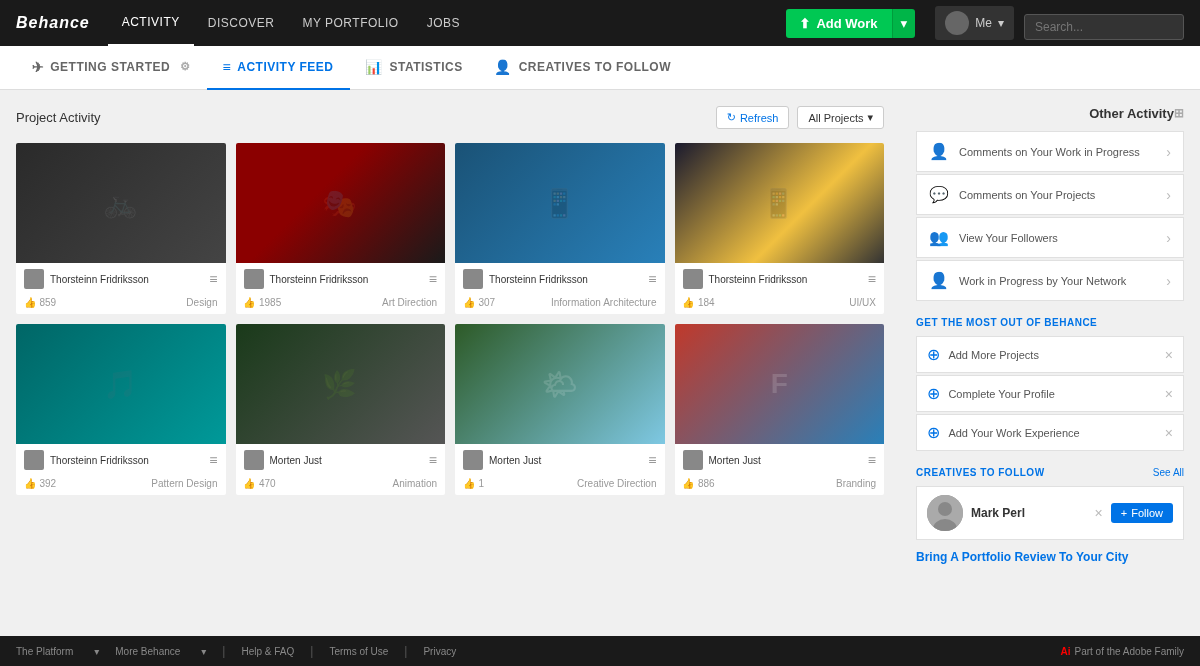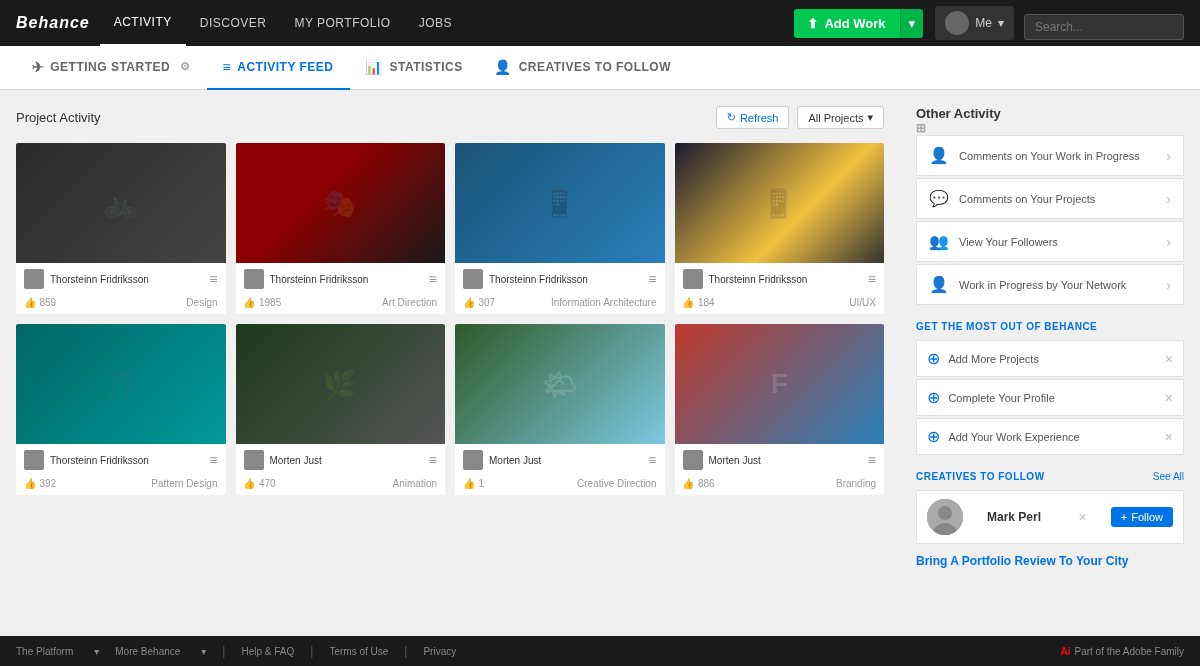--- a/index.html
+++ b/index.html
@@ -5,21 +5,21 @@
     * { margin: 0; padding: 0; box-sizing: border-box; }
     body { font-family: Arial, sans-serif; font-size: 12px; background: #f0f0f0; color: #333; width: 1200px; height: 666px; overflow: hidden; }
 
     
     .top-nav {
       background: #1a1a1a;
       height: 46px;
       display: flex;
       align-items: center;
       padding: 0 16px;
-      gap: 0;
+      gap: 8px;
     }
     .brand {
       color: #fff;
       font-size: 16px;
       font-weight: bold;
       font-style: italic;
       margin-right: 10px;
       letter-spacing: 1px;
     }
     .nav-links {
@@ -250,23 +250,23 @@
     
     .right-panel {
       width: 300px;
       padding: 16px;
       overflow-y: auto;
     }
     .right-section-title {
       font-size: 13px;
       font-weight: bold;
       color: #333;
+      margin-bottom: 10px;
       display: flex;
       justify-content: flex-end;
-      flex-direction: column;
     }
     .activity-item {
       background: #fff;
       border: 1px solid #e0e0e0;
       margin-bottom: 2px;
       padding: 10px 12px;
       display: flex;
       align-items: center;
       gap: 10px;
       cursor: pointer;
@@ -340,21 +340,21 @@
       font-size: 10px;
       color: #0073e6;
       cursor: pointer;
     }
     .creative-item {
       background: #fff;
       border: 1px solid #e0e0e0;
       padding: 8px 10px;
       display: flex;
       align-items: center;
-      gap: 24px;
+      gap: 8px;
     }
     .creative-avatar {
       width: 36px;
       height: 36px;
       border-radius: 50%;
       background: #999;
       overflow: hidden;
       flex-shrink: 0;
     }
     .creative-name {

